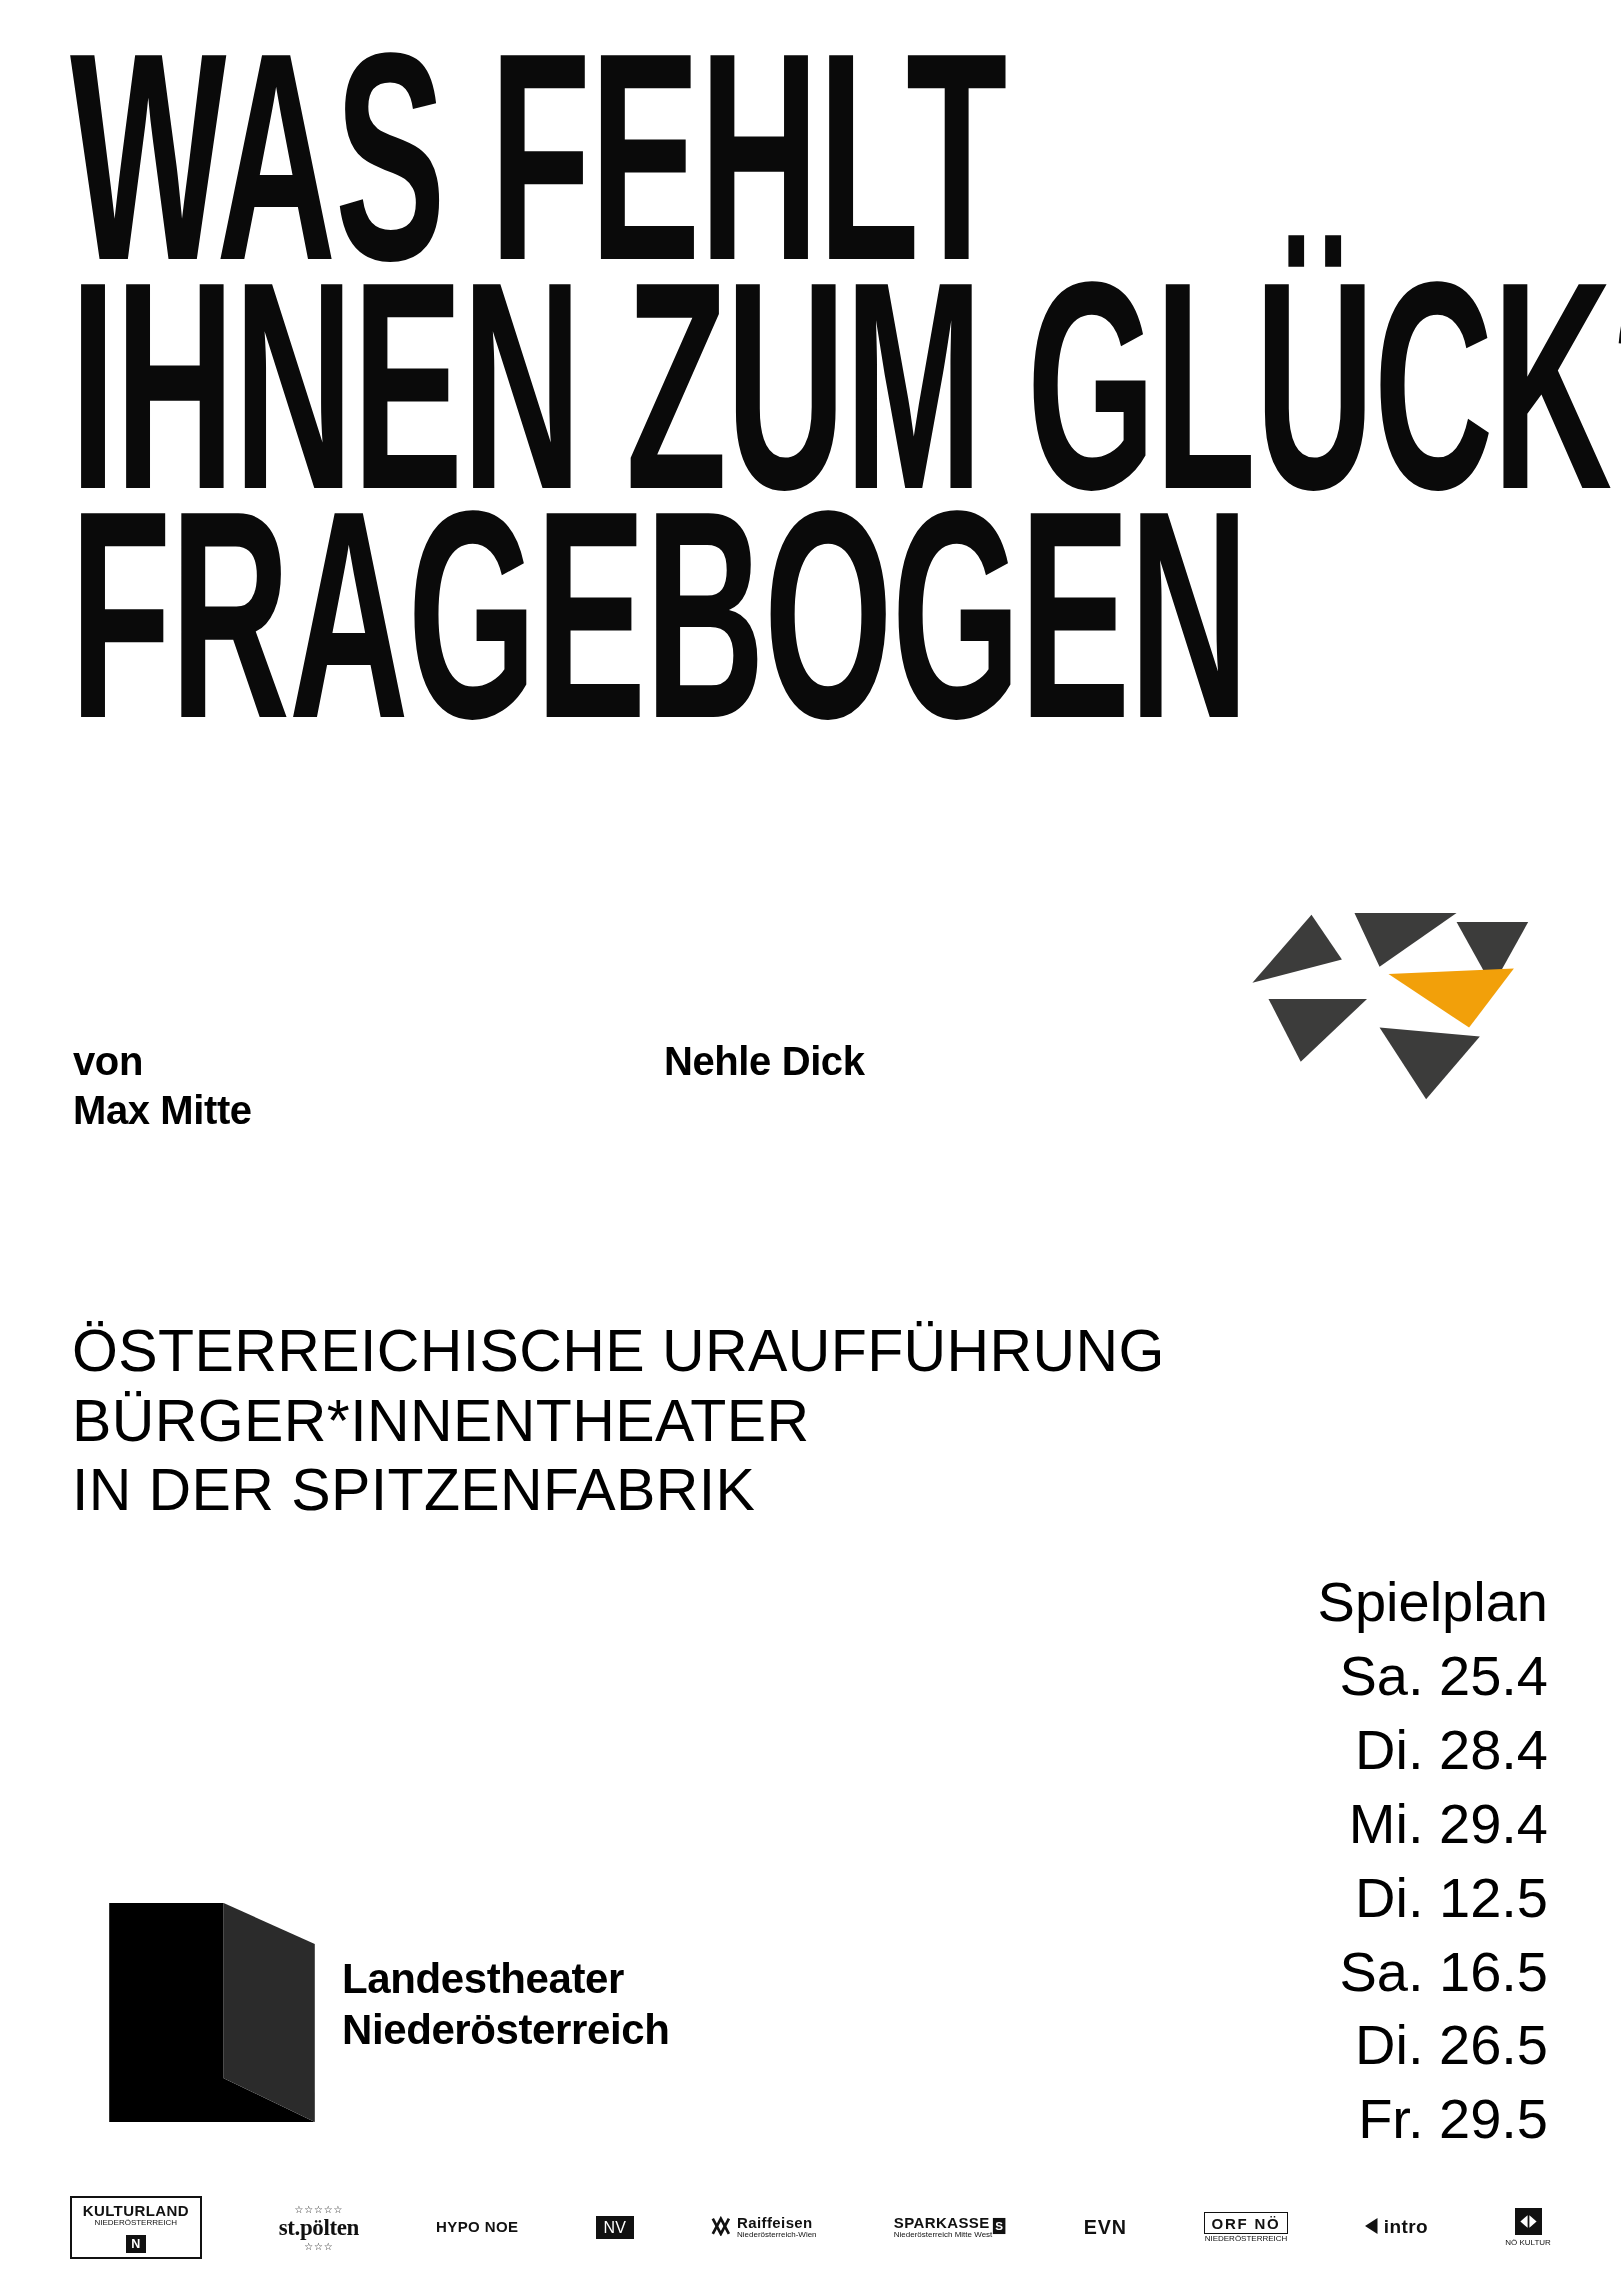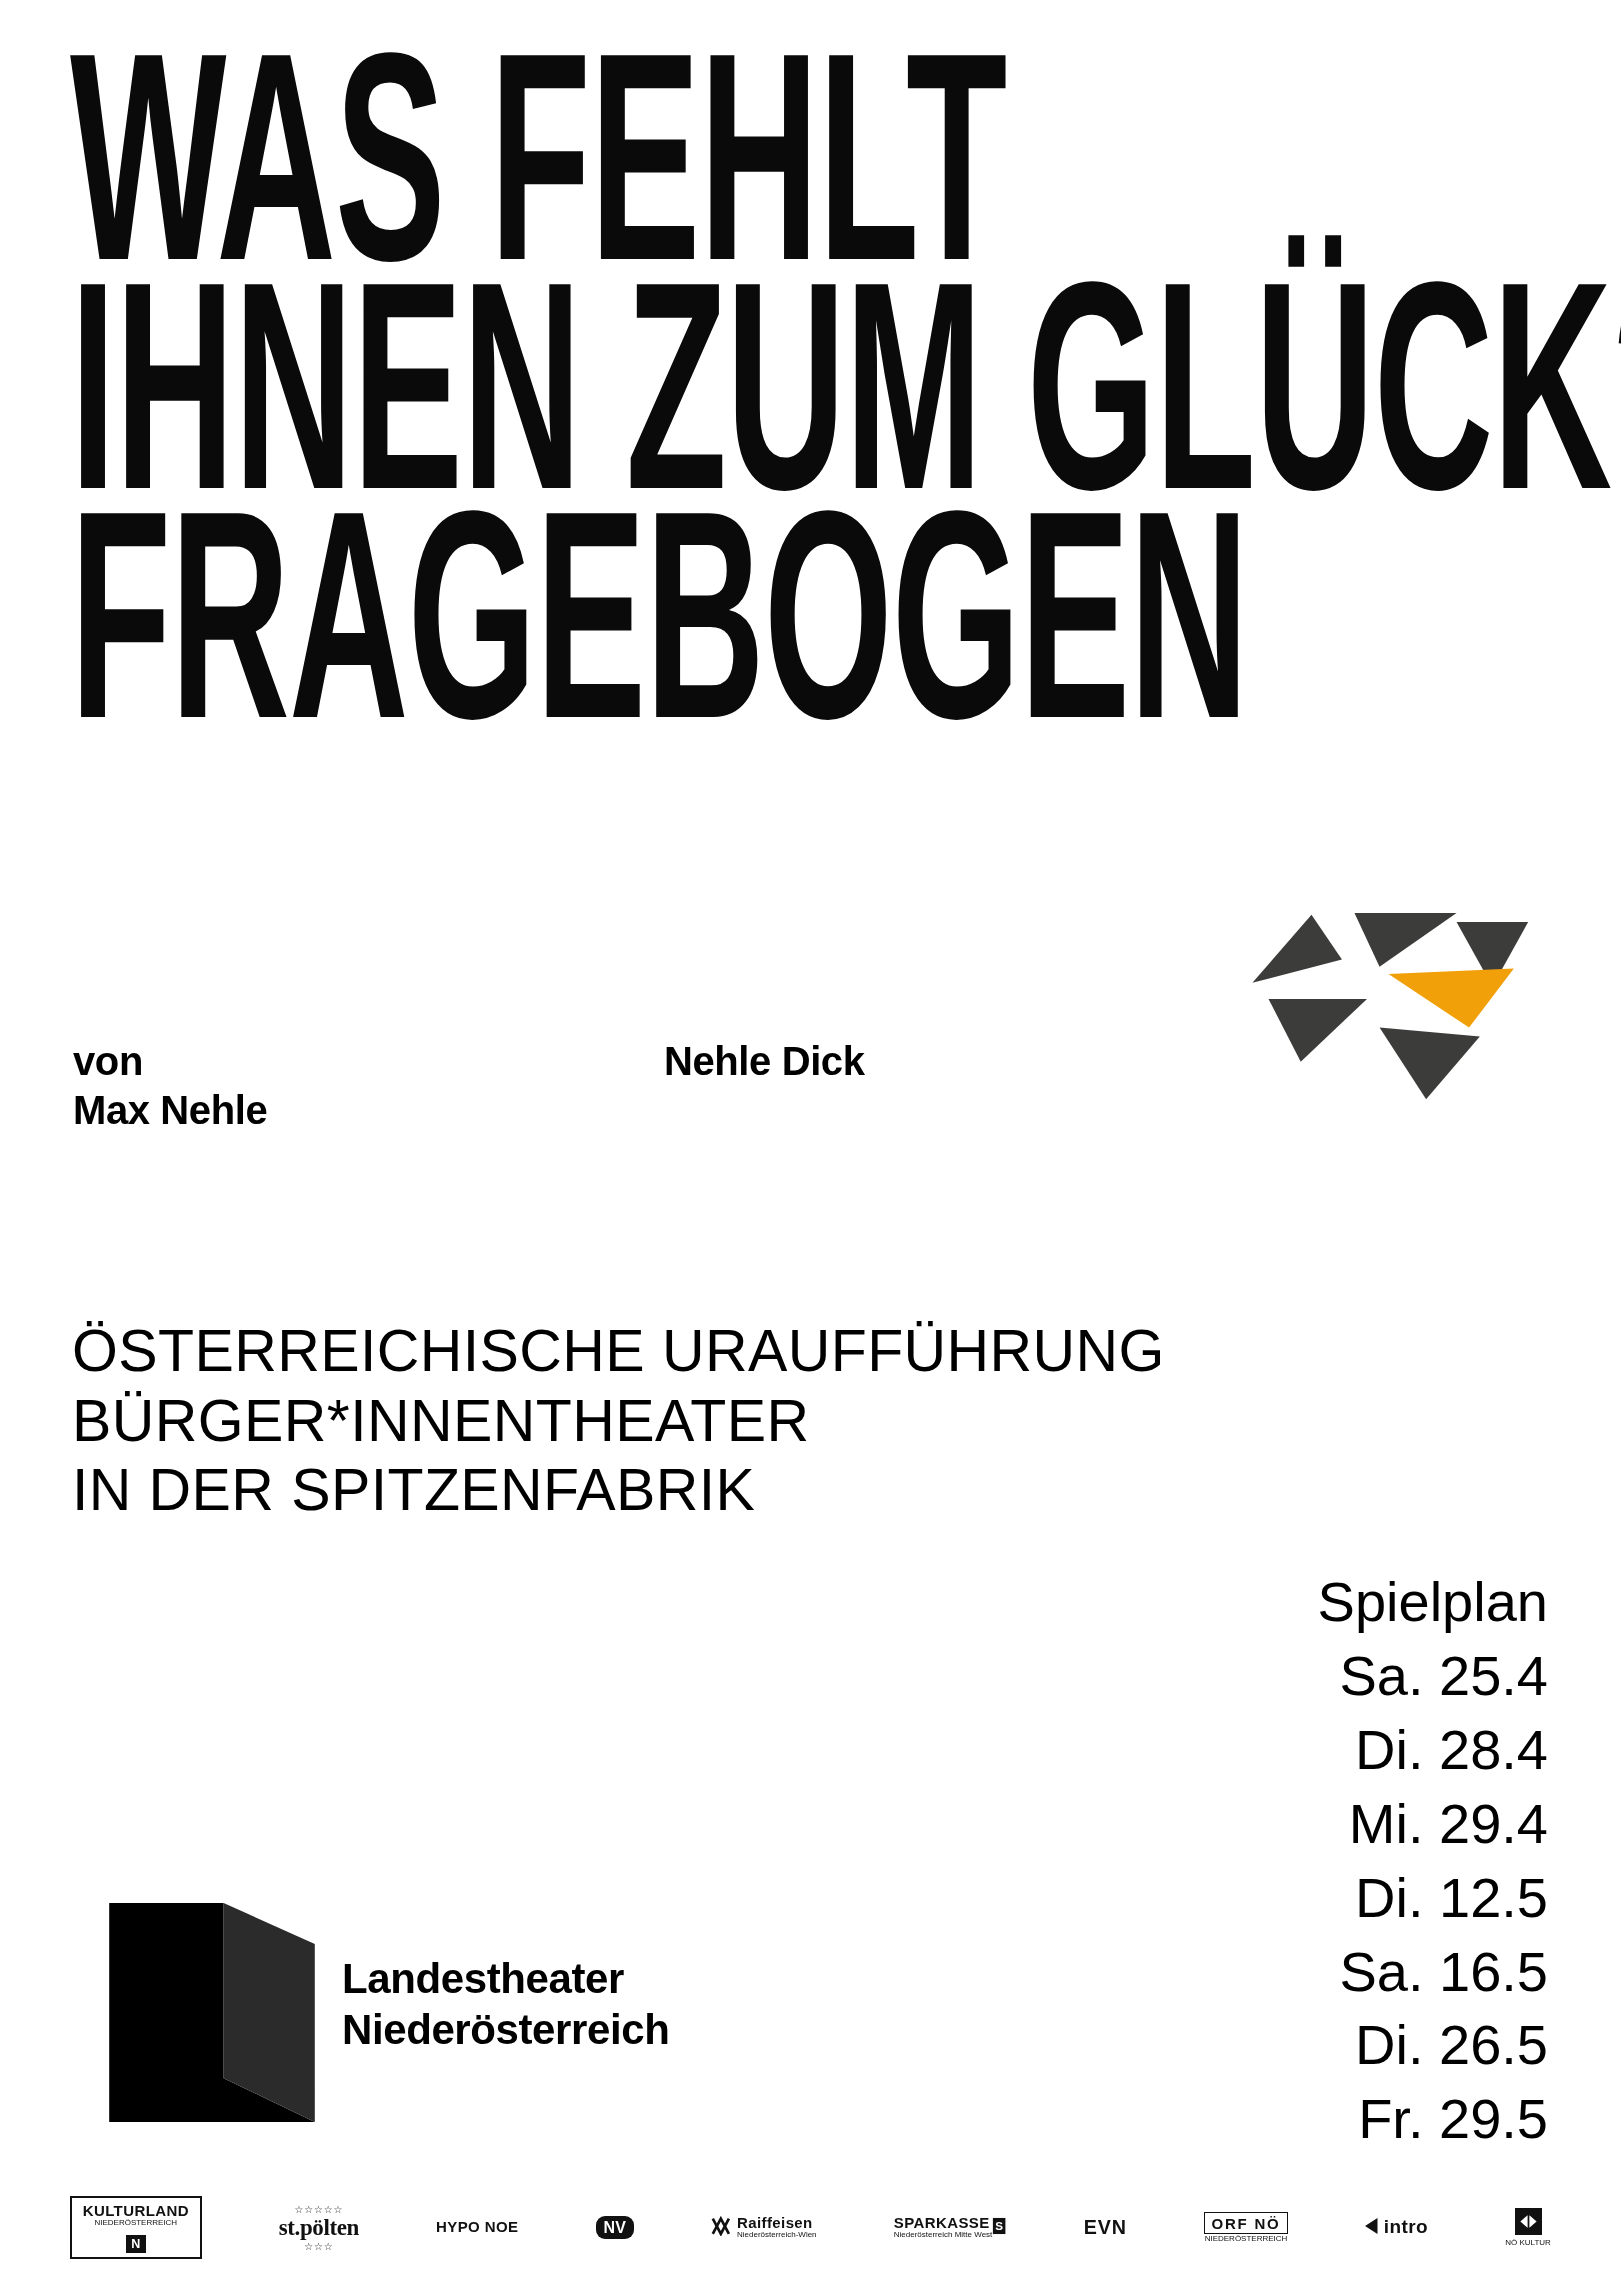--- a/index.html
+++ b/index.html
@@ -171,23 +171,22 @@
   #sponsor-stpoelten .stp-name {
     font-family: "Liberation Serif", serif;
     font-size: 23px;
     font-weight: bold;
     letter-spacing: -0.4px;
   }
   #sponsor-nv .nv-box {
     background: #111;
     color: #fff;
     font-size: 16px;
-    font-weight: bold;
+    font-weight: normal;
     padding: 2.7px 8px;
-    border-radius: 9px;
   }
   #sponsor-raiffeisen { display: flex; align-items: center; gap: 6.3px; }
   #sponsor-sparkasse { display: flex; align-items: center; gap: 0; }
   #sponsor-orf .orf-box {
     border: 1.8px solid #111;
     padding: 1.8px 6.3px;
     font-size: 15px;
     font-weight: bold;
     letter-spacing: 1.8px;
   }
@@ -199,21 +198,21 @@
 
 <div id="poster-title">
   <div class="title-line" id="title-line-1">WAS FEHLT</div>
   <div class="title-line" id="title-line-2">IHNEN ZUM GLÜCK? –</div>
   <div class="title-line" id="title-line-3">FRAGEBOGEN</div>
 </div>
 
 <div id="credits">
   <div class="credit-block" id="credit-author">
     <div>von</div>
-    <div>Max Nehle</div>
+    <div>Max Mitte</div>
   </div>
   <div class="credit-block" id="credit-director">
     <div>Nehle Dick</div>
   </div>
 </div>
 
 <div id="brand-mark">
   <svg width="287" height="197" viewBox="0 0 320 220" xmlns="http://www.w3.org/2000/svg">
     <polygon points="8,78 108,52 74,2" fill="#3C3C3B"></polygon>
     <polygon points="122,0 236,0 150,60" fill="#3C3C3B"></polygon>

